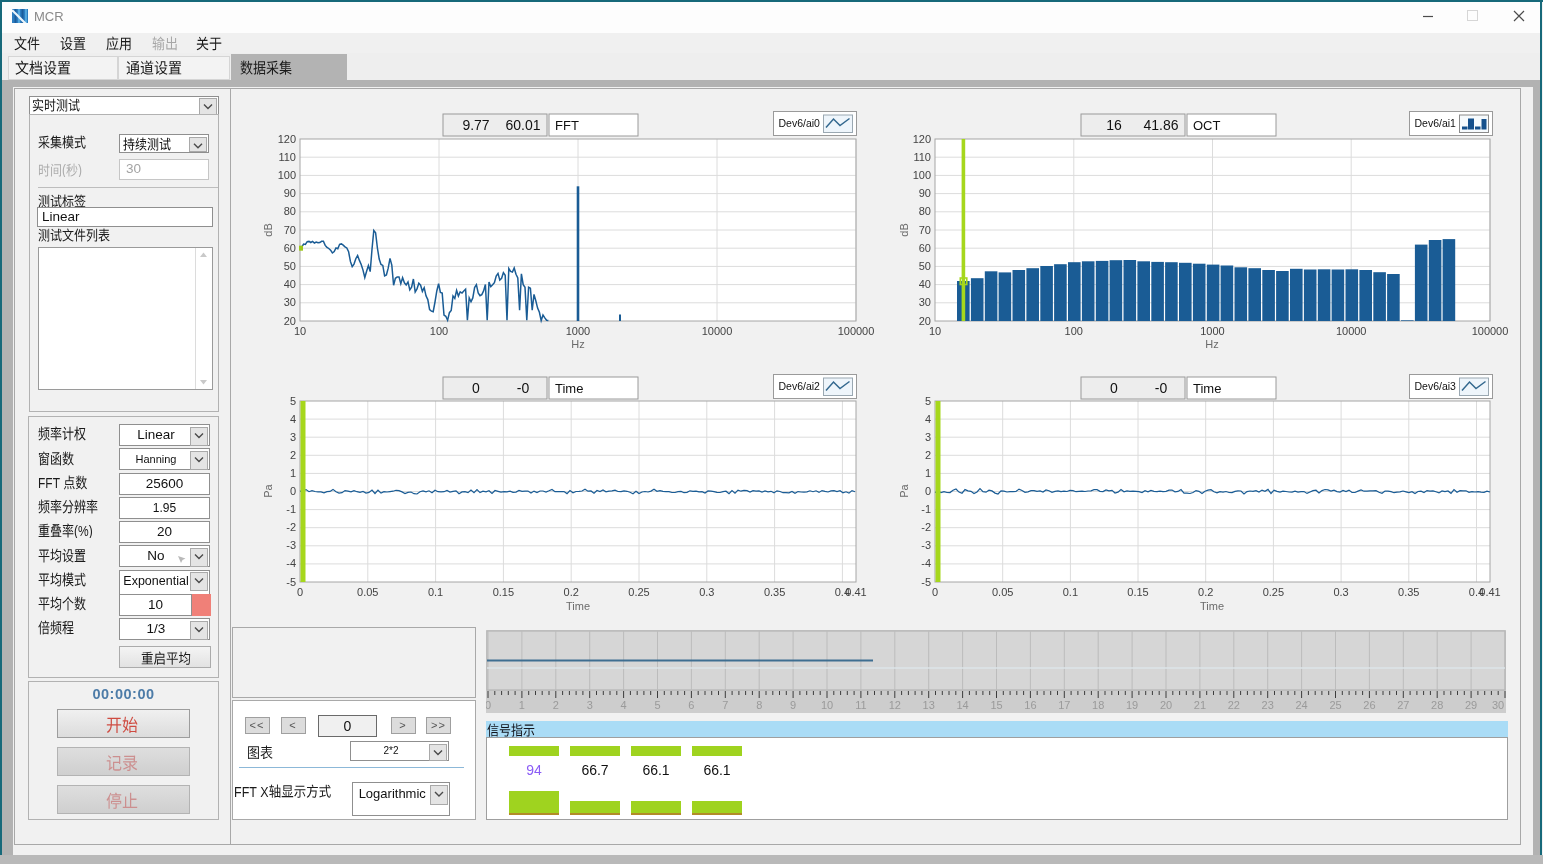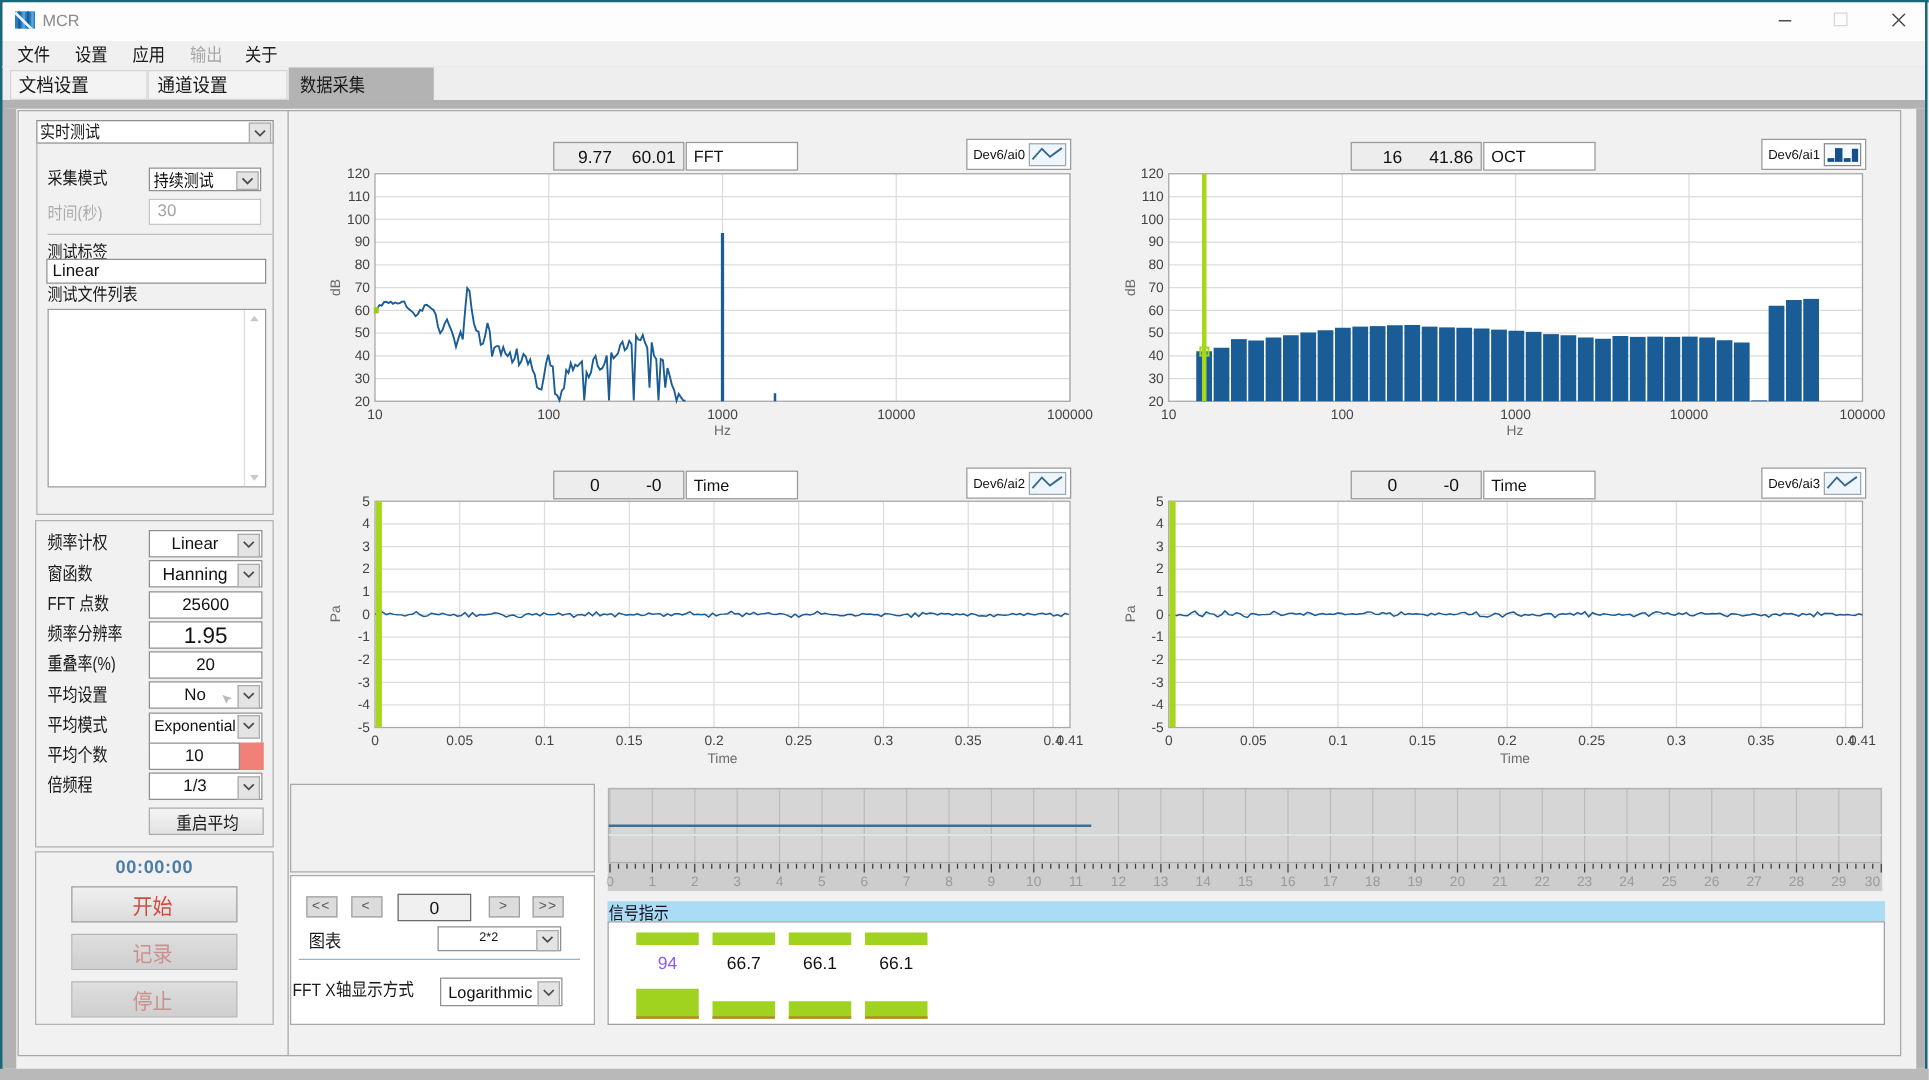--- a/index.html
+++ b/index.html
@@ -239,21 +239,21 @@
       </svg></div>
   </div>
 <div style="position:absolute;left:38px;top:450.55px;line-height:0"><svg width="36.0" height="15.0" viewBox="0 -880 3000 1000" preserveAspectRatio="none">
       <g transform="scale(1,-1)" fill="#1b1b1b">
         <use href="#g43" x="0"></use>
         <use href="#g8" x="1000"></use>
         <use href="#g26" x="2000"></use>
       </g>
     </svg></div>
 <div style="position:absolute;left:119px;top:448.25px;width:91px;height:22px;background:#fff;border:1px solid #8f8f8f;box-sizing:border-box">
-    <div style="position:absolute;left:0;top:0;width:72px;height:32px;line-height:20px;text-align:center;font-size:14px;color:#111">Hanning</div>
+    <div style="position:absolute;left:0;top:0;width:72px;height:32px;line-height:20px;text-align:center;font-size:11px;color:#111">Hanning</div>
     <div style="position:absolute;right:1.5px;top:1.5px;width:16px;height:17px;background:#e4e4e4;border:1px solid #a9a9a9"><svg width="16" height="15" viewBox="0 0 16 15">
         <polyline points="4,5.5 8,9.5 12,5.5" fill="none" stroke="#4a4a4a" stroke-width="1.4"></polyline>
       </svg></div>
   </div>
 <div style="position:absolute;left:38px;top:474.8px;line-height:0"><svg width="49.3" height="15.0" viewBox="0 -880 4111 1000" preserveAspectRatio="none">
       <g transform="scale(1,-1)" fill="#1b1b1b">
         <use href="#g37" x="2111"></use>
         <use href="#g26" x="3111"></use>
       </g>
       <text x="0" y="0" font-size="1000" font-family="Liberation Sans,sans-serif" fill="#1b1b1b">FFT </text>
@@ -261,21 +261,21 @@
 <div style="position:absolute;left:119px;top:472.5px;width:91px;height:22px;background:#fff;border:1px solid #8f8f8f;box-sizing:border-box;text-align:center;line-height:20px;font-size:13.5px;color:#111">25600</div>
 <div style="position:absolute;left:38px;top:499.05px;line-height:0"><svg width="60.0" height="15.0" viewBox="0 -880 5000 1000" preserveAspectRatio="none">
       <g transform="scale(1,-1)" fill="#1b1b1b">
         <use href="#g61" x="0"></use>
         <use href="#g38" x="1000"></use>
         <use href="#g9" x="2000"></use>
         <use href="#g54" x="3000"></use>
         <use href="#g38" x="4000"></use>
       </g>
     </svg></div>
-<div style="position:absolute;left:119px;top:496.75px;width:91px;height:22px;background:#fff;border:1px solid #8f8f8f;box-sizing:border-box;text-align:center;line-height:20px;font-size:18px;color:#111">1.95</div>
+<div style="position:absolute;left:119px;top:496.75px;width:91px;height:22px;background:#fff;border:1px solid #8f8f8f;box-sizing:border-box;text-align:center;line-height:20px;font-size:12px;color:#111">1.95</div>
 <div style="position:absolute;left:38px;top:523.3px;line-height:0"><svg width="54.7" height="15.0" viewBox="0 -880 4555 1000" preserveAspectRatio="none">
       <g transform="scale(1,-1)" fill="#1b1b1b">
         <use href="#g58" x="0"></use>
         <use href="#g11" x="1000"></use>
         <use href="#g38" x="2000"></use>
       </g>
       <text x="3000" y="0" font-size="1000" font-family="Liberation Sans,sans-serif" fill="#1b1b1b">(%)</text>
     </svg></div>
 <div style="position:absolute;left:119px;top:521.0px;width:91px;height:22px;background:#fff;border:1px solid #8f8f8f;box-sizing:border-box;text-align:center;line-height:20px;font-size:13.5px;color:#111">20</div>
 <div style="position:absolute;left:38px;top:547.55px;line-height:0"><svg width="48.0" height="15.0" viewBox="0 -880 4000 1000" preserveAspectRatio="none">
@@ -631,21 +631,21 @@
 <div style="position:absolute;left:234px;top:784px;line-height:0"><svg width="97.2" height="14.4" viewBox="0 -880 7778 1000" preserveAspectRatio="none">
       <g transform="scale(1,-1)" fill="#1b1b1b">
         <use href="#g52" x="2778"></use>
         <use href="#g30" x="3778"></use>
         <use href="#g40" x="4778"></use>
         <use href="#g28" x="5778"></use>
         <use href="#g21" x="6778"></use>
       </g>
       <text x="0" y="0" font-size="1000" font-family="Liberation Sans,sans-serif" fill="#1b1b1b">FFT X</text>
     </svg></div>
-<div style="position:absolute;left:351.5px;top:782px;width:98.5px;height:23px;background:#fff;border:1px solid #8f8f8f;box-sizing:border-box">
+<div style="position:absolute;left:351.5px;top:782px;width:98.5px;height:34px;background:#fff;border:1px solid #8f8f8f;box-sizing:border-box">
     <div style="position:absolute;left:0;top:0;width:79.5px;height:21px;line-height:21px;text-align:center;font-size:13px;color:#111">Logarithmic</div>
     <div style="position:absolute;right:1.5px;top:1.5px;width:16px;height:18px;background:#e4e4e4;border:1px solid #a9a9a9"><svg width="16" height="16" viewBox="0 0 16 16">
         <polyline points="4,6.0 8,10.0 12,6.0" fill="none" stroke="#4a4a4a" stroke-width="1.4"></polyline>
       </svg></div>
   </div>
 <svg style="position:absolute;left:486px;top:630px" width="1020" height="83" viewBox="0 0 1020 83">
     <rect x="0" y="0" width="1020" height="83" fill="#cdcdcd"></rect>
     <rect x="1" y="1" width="1018" height="59" fill="#d6d6d6" stroke="#aeaeae"></rect>
     <line x1="2" y1="1" x2="2" y2="60" stroke="#bcbcbc"></line>
     <line x1="35.9" y1="1" x2="35.9" y2="60" stroke="#bcbcbc"></line>

